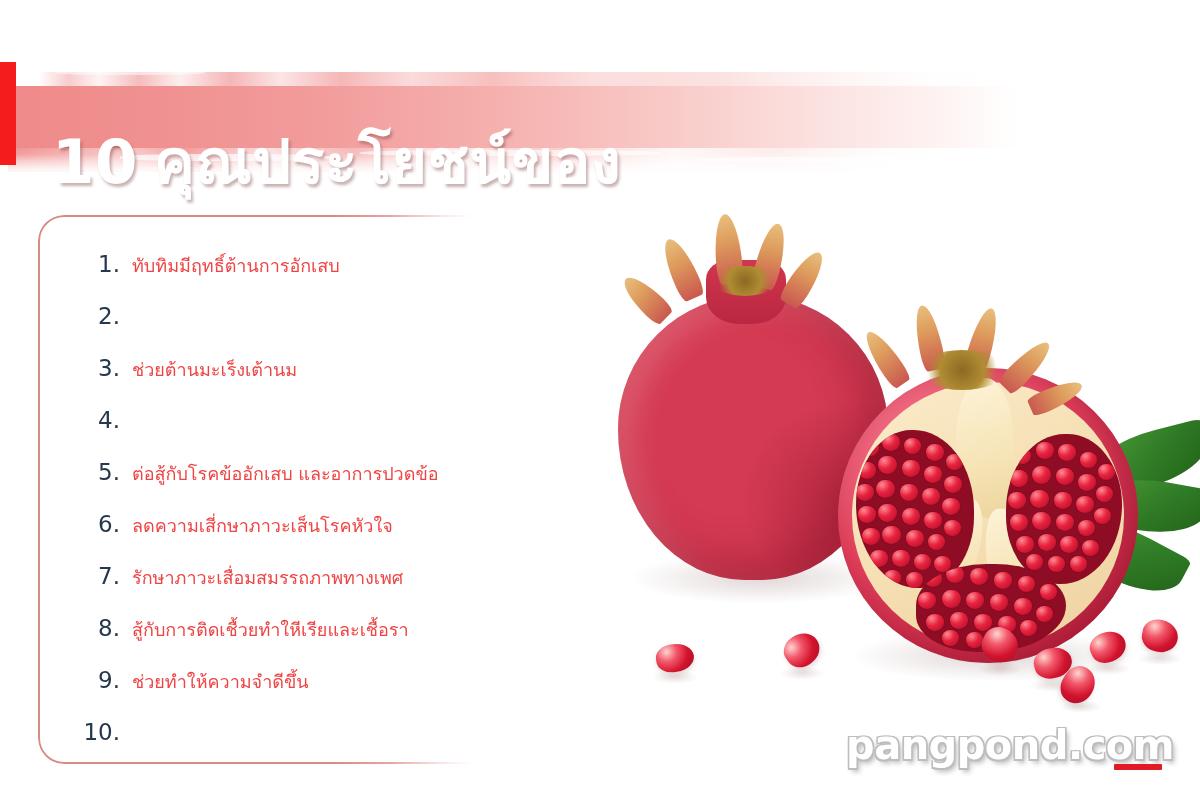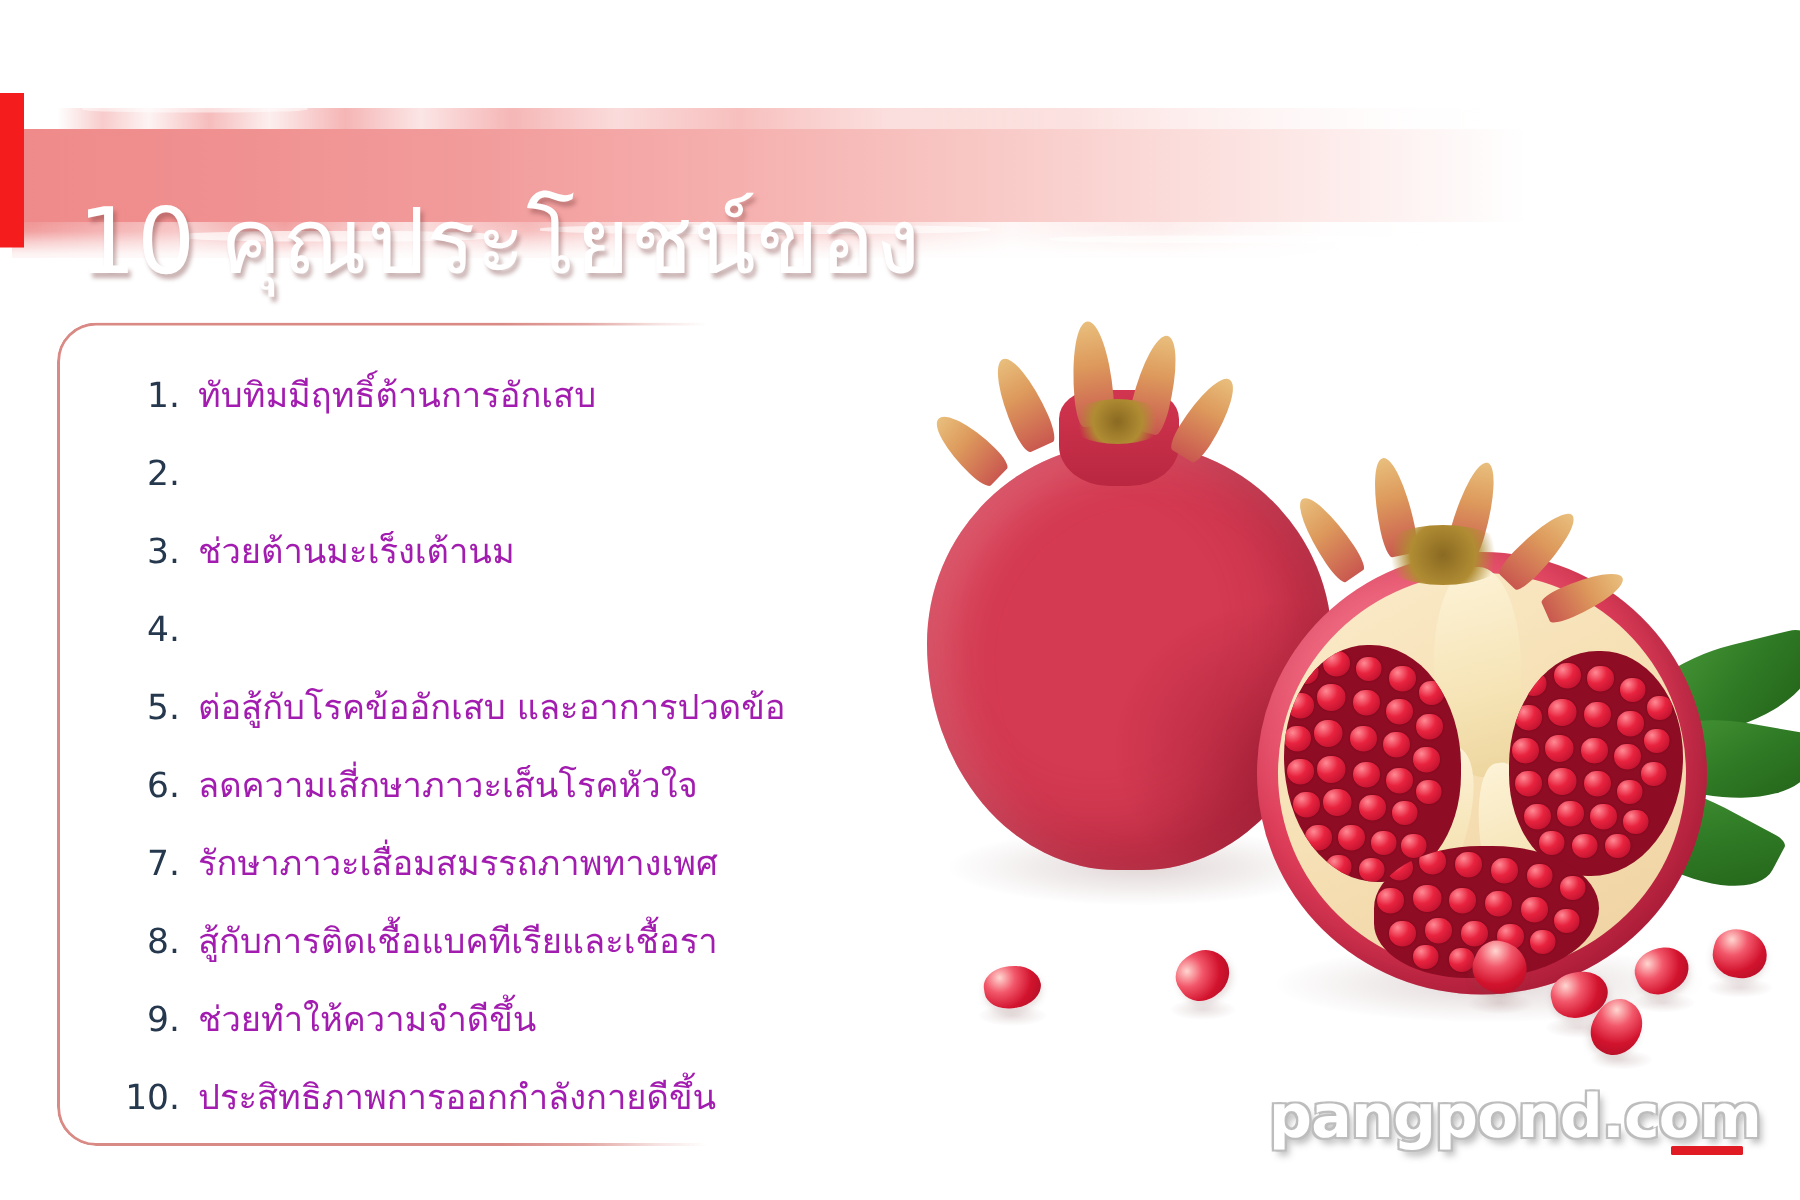--- a/index.html
+++ b/index.html
@@ -118,21 +118,21 @@
 
   .poster-title {
     position: absolute;
     left: 52px;
     top: 78px;
     width: 1000px;
     height: 86px;
     display: flex;
     align-items: center;
     font-size: 61px;
-    font-weight: 400;
+    font-weight: 700;
     line-height: 1;
     color: #ffffff;
     letter-spacing: 0.5px;
     white-space: nowrap;
     text-shadow: 2px 3px 3px rgba(120,60,60,0.40);
   }
   .title-count {
     margin-right: 16px;
   }
   .title-mid {
@@ -184,22 +184,22 @@
   }
   .benefit-num {
     width: 42px;
     flex: 0 0 42px;
     text-align: right;
     padding-right: 12px;
     font-size: 23px;
     color: #25384d;
   }
   .benefit-text {
-    font-size: 23px;
-    color: #a21caf;
+    font-size: 18px;
+    color: #ef4444;
   }
 
   
   .fruit-stage {
     position: absolute;
     left: 590px;
     top: 200px;
     width: 610px;
     height: 520px;
   }
@@ -383,29 +383,28 @@
     <li class="benefit-item">
       <span class="benefit-num">6.</span>
       <span class="benefit-text">ลดความเสี่กษาภาวะเส็นโรคหัวใจ</span>
     </li>
     <li class="benefit-item">
       <span class="benefit-num">7.</span>
       <span class="benefit-text">รักษาภาวะเสื่อมสมรรถภาพทางเพศ</span>
     </li>
     <li class="benefit-item">
       <span class="benefit-num">8.</span>
-      <span class="benefit-text">สู้กับการติดเชื้อแบคทีเรียและเชื้อรา</span>
+      <span class="benefit-text">สู้กับการติดเชื้วยทำใหีเรียและเชื้อรา</span>
     </li>
     <li class="benefit-item">
       <span class="benefit-num">9.</span>
       <span class="benefit-text">ช่วยทำให้ความจำดีขึ้น</span>
     </li>
     <li class="benefit-item">
       <span class="benefit-num">10.</span>
-      <span class="benefit-text">ประสิทธิภาพการออกกำลังกายดีขึ้น</span>
     </li>
   </ul>
 
   <div class="fruit-stage">
 
     <div class="leaf" style="left:500px; top:232px; width:120px; height:54px; transform:rotate(-14deg);"></div>
     <div class="leaf" style="left:505px; top:280px; width:112px; height:52px; transform:rotate(10deg);"></div>
     <div class="leaf" style="left:478px; top:330px; width:118px; height:54px; transform:rotate(28deg);"></div>
 
     <div class="fruit-ground-shadow" style="left:40px; top:352px; width:260px; height:52px;"></div>

